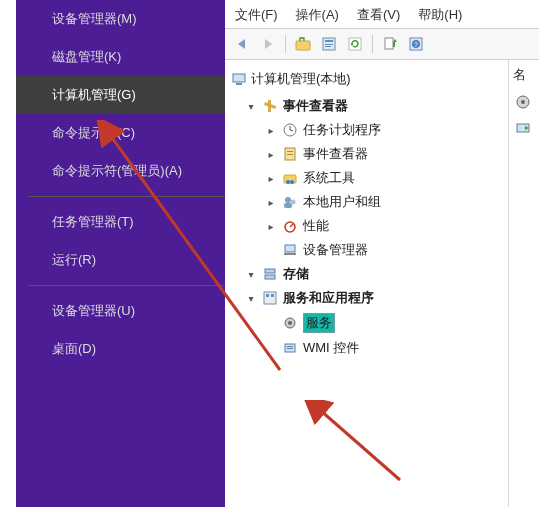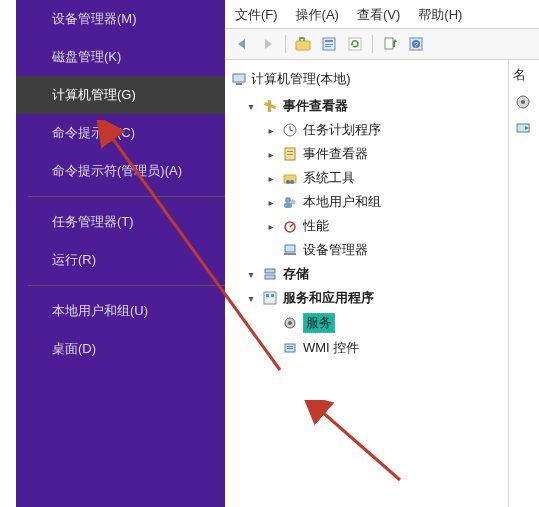--- a/index.html
+++ b/index.html
@@ -37,21 +37,21 @@
 <div class="context-menu">
   <div class="menu-item"><span>设备管理器(M)</span></div>
   <div class="menu-item"><span>磁盘管理(K)</span></div>
   <div class="menu-item highlight"><span>计算机管理(G)</span></div>
   <div class="menu-item"><span>命令提示符(C)</span></div>
   <div class="menu-item"><span>命令提示符(管理员)(A)</span></div>
   <div class="menu-sep"></div>
   <div class="menu-item"><span>任务管理器(T)</span></div>
   <div class="menu-item"><span>运行(R)</span></div>
   <div class="menu-sep"></div>
-  <div class="menu-item"><span>本地用户和组(U)</span></div>
+  <div class="menu-item"><span>设备管理器(U)</span></div>
   <div class="menu-item"><span>桌面(D)</span></div>
 </div>
 
 <div class="right-pane">
   <div class="menubar">
     <span>文件(F)</span>
     <span>操作(A)</span>
     <span>查看(V)</span>
     <span>帮助(H)</span>
   </div>

